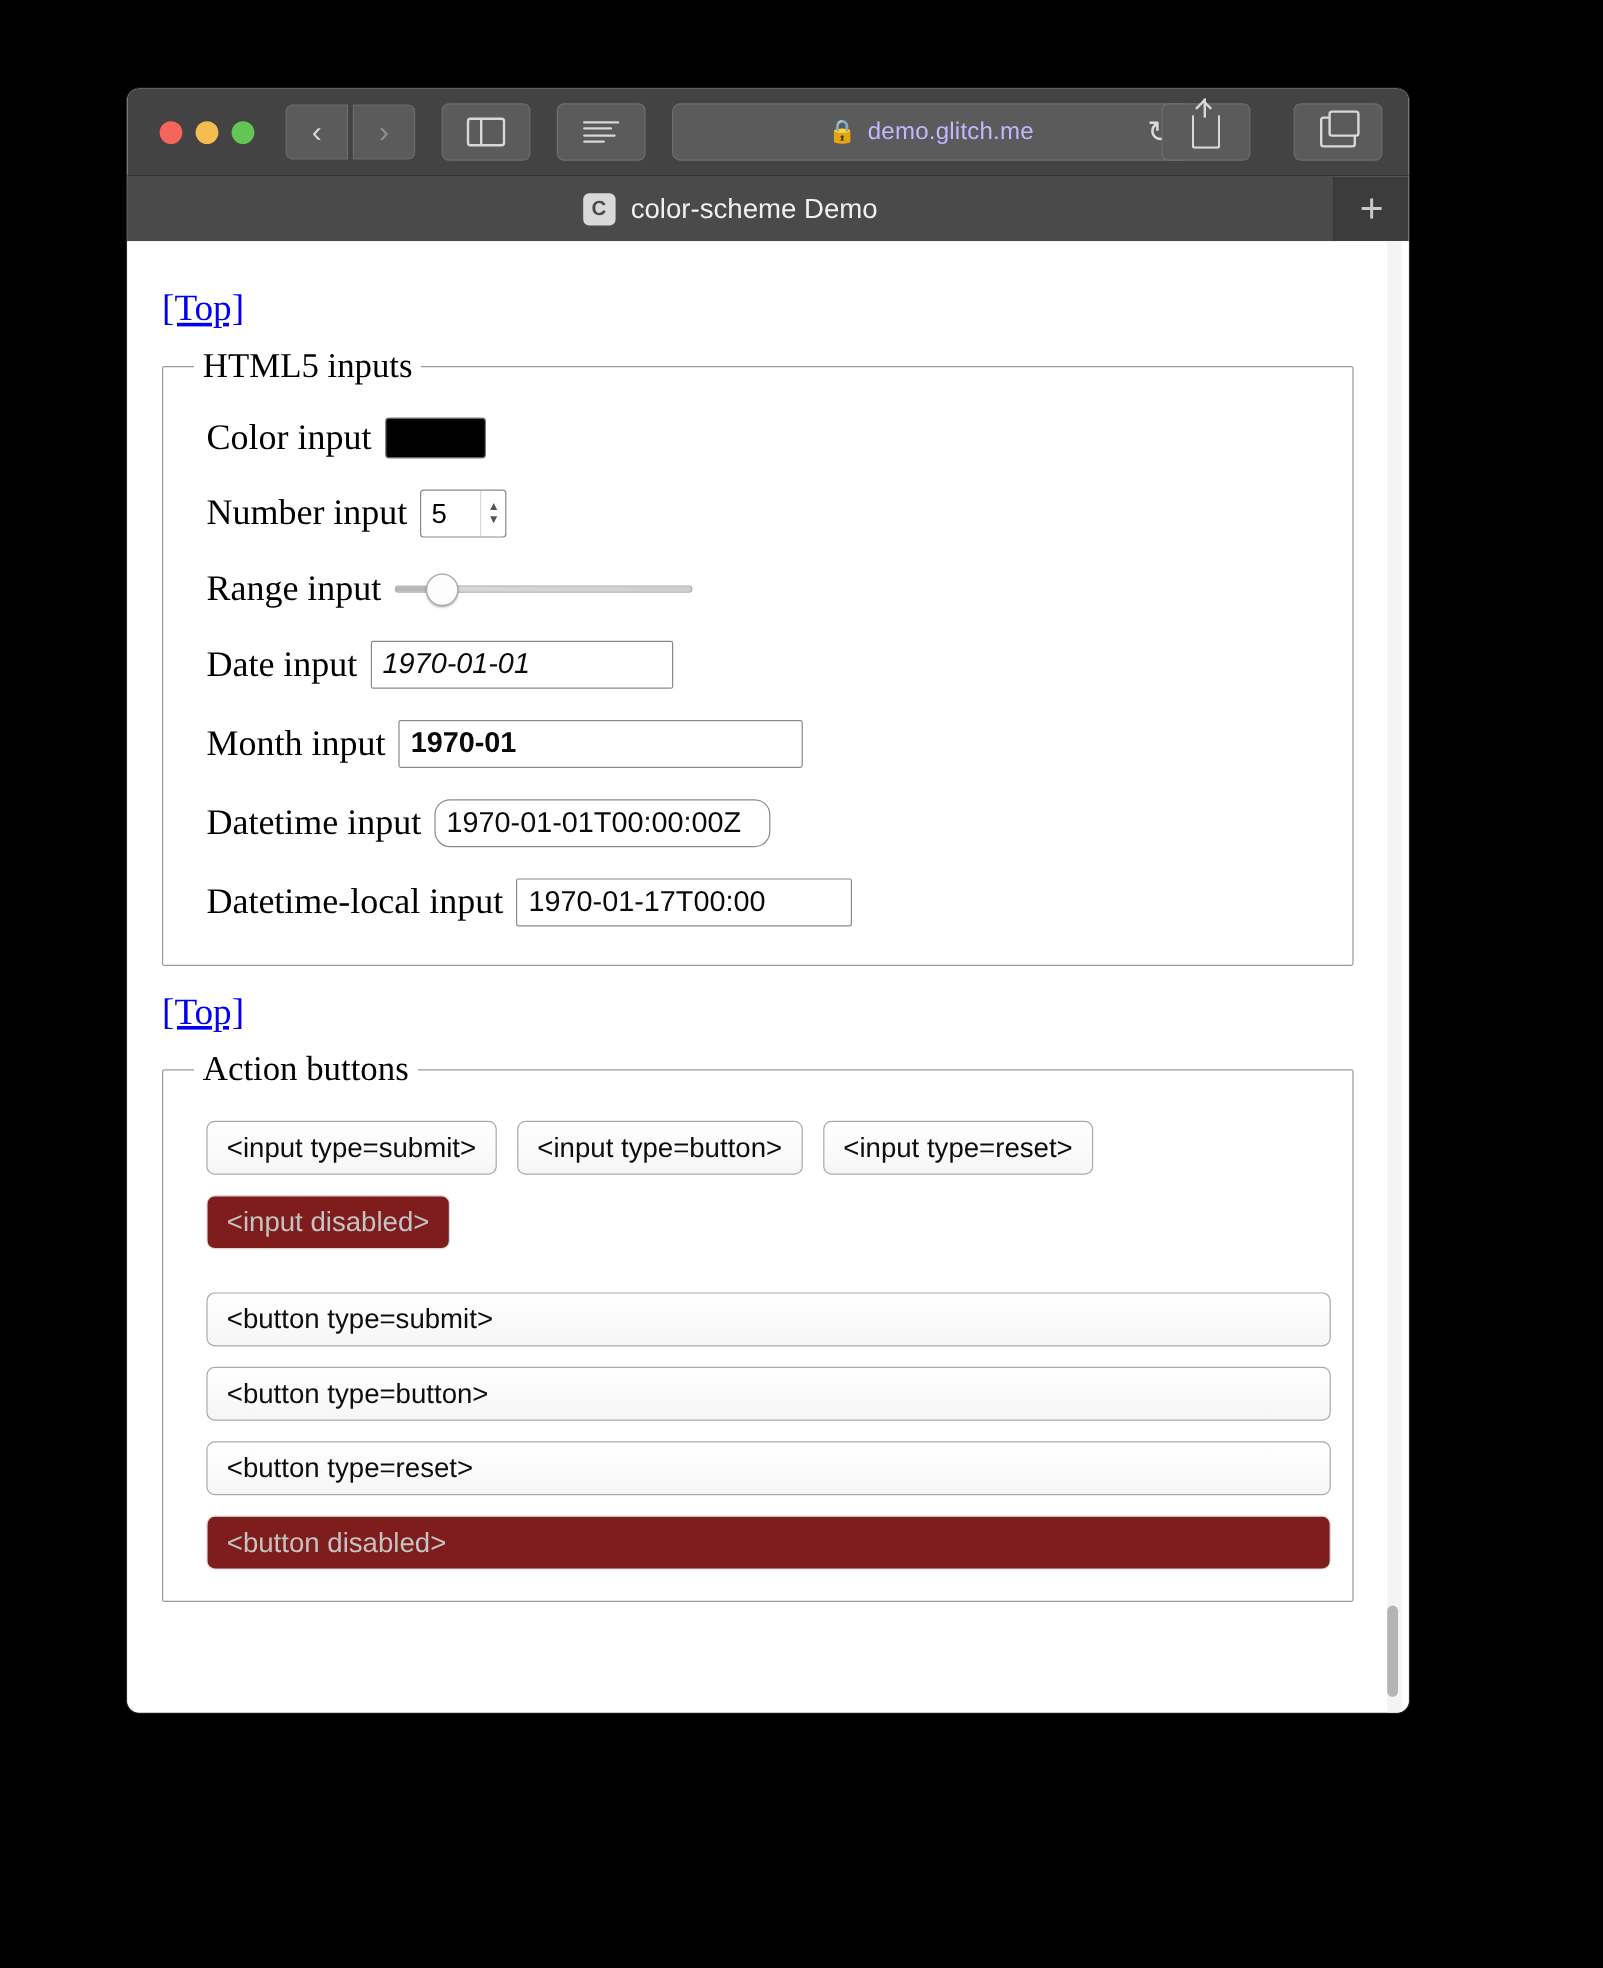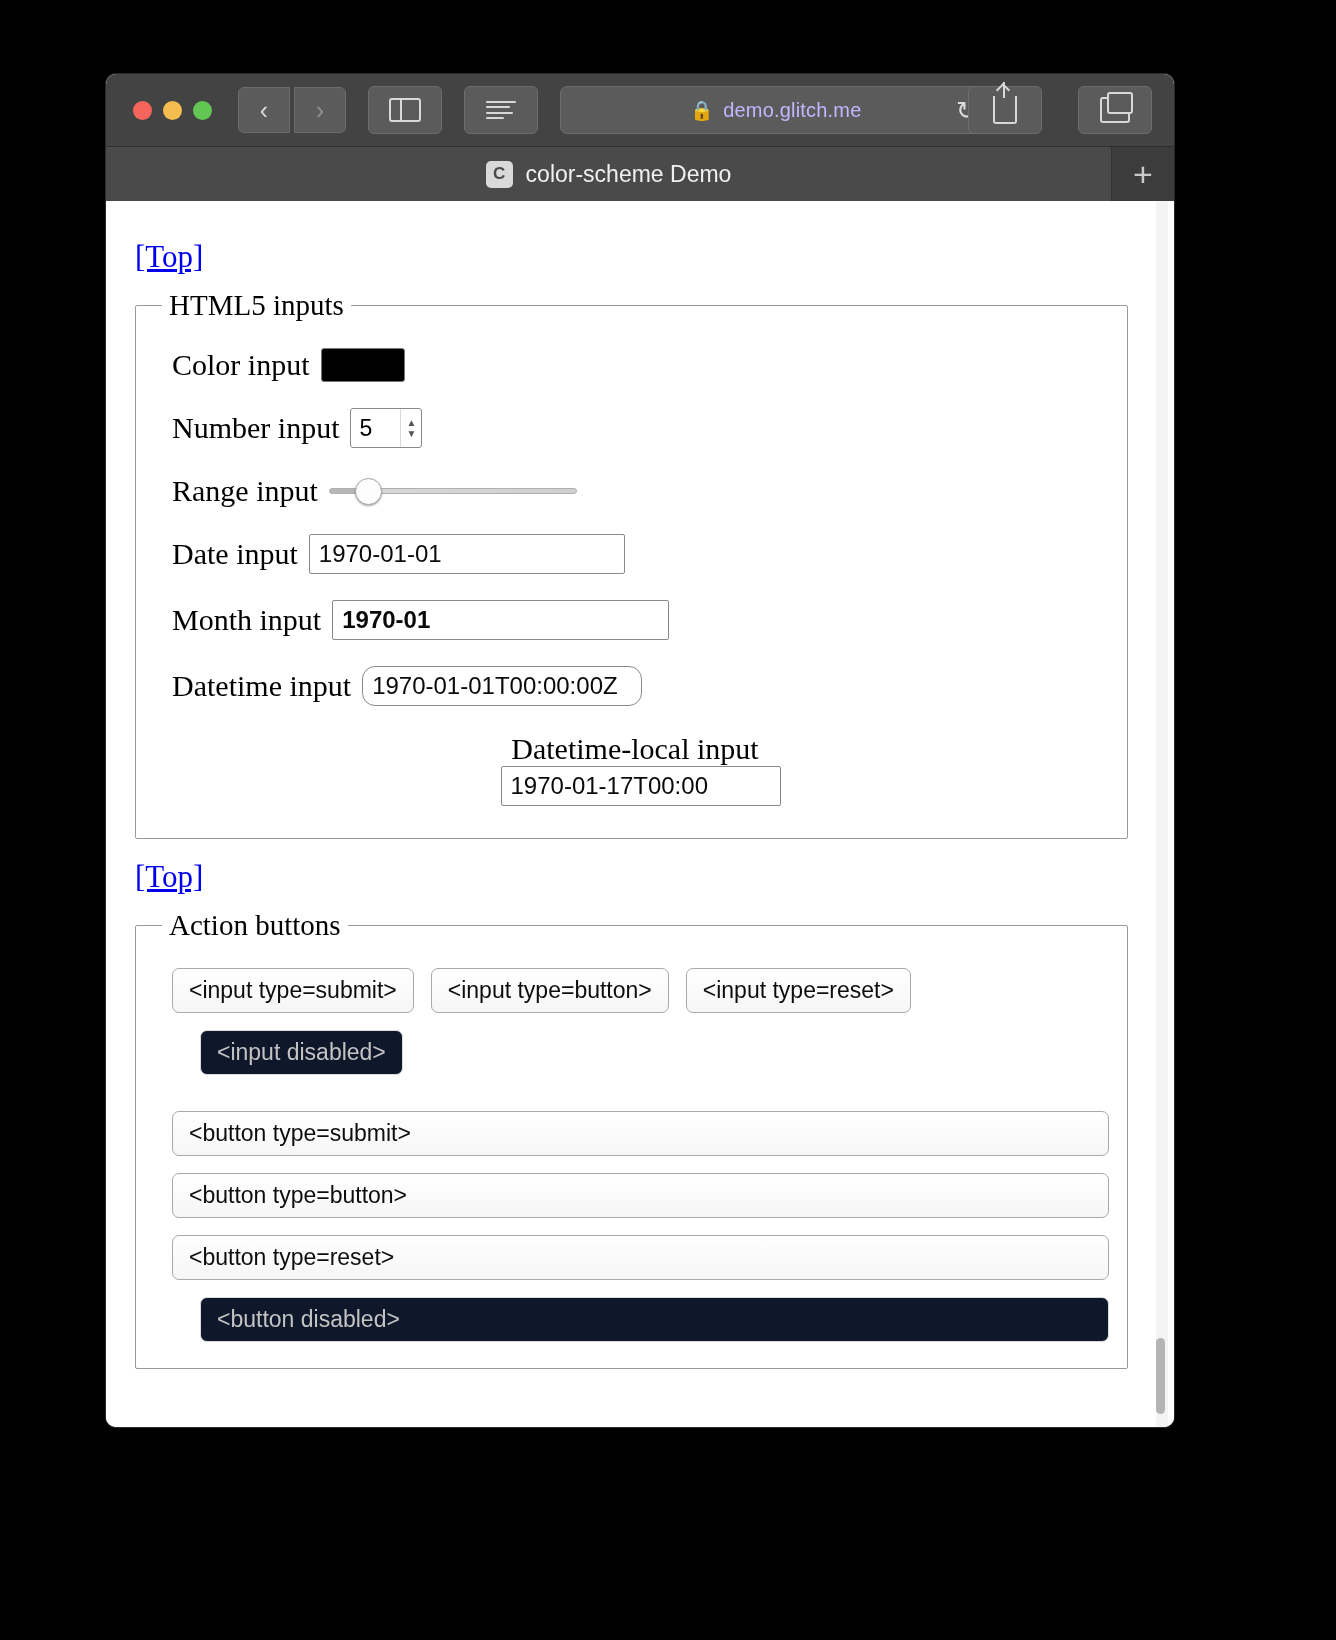--- a/index.html
+++ b/index.html
@@ -261,21 +261,21 @@
     font-family: "Liberation Serif", serif;
     font-size: 29px;
     padding: 0 7px;
   }
 
   .row {
     display: flex;
     align-items: center;
     margin: 0 0 26px 10px;
   }
-  .row:last-child { margin-bottom: 6px; flex-direction: column; }
+  .row:last-child { margin-bottom: 6px; }
   .row .lbl {
     font-family: "Liberation Serif", serif;
     font-size: 30px;
     margin-right: 11px;
     white-space: nowrap;
   }
 
   
   .color-input {
     width: 82px;
@@ -352,21 +352,21 @@
     border-radius: 2px;
     background: #fff;
     display: flex;
     align-items: center;
     padding: 0 9px;
     font-family: "Liberation Sans", sans-serif;
     font-size: 24px;
     color: #0a0a0a;
     box-sizing: border-box;
   }
-  .w-date { width: 316px; }
+  .w-date { width: 252px; font-style: italic; }
   .w-month { width: 337px; font-weight: bold; }
   .w-week { width: 280px; }
   .w-datetime { width: 280px; border-radius: 13px; }
   .w-datetimelocal { width: 280px; }
 
   
   .btnrow {
     display: flex;
     flex-wrap: wrap;
     gap: 17px;
@@ -379,22 +379,21 @@
     color: #0d0d0d;
     background: linear-gradient(to bottom, #ffffff, #f6f6f6);
     border: 1px solid #a9a9a9;
     border-radius: 7px;
     padding: 8px 16px;
     white-space: nowrap;
   }
   .btn.disabled {
     color: #c3c3c3;
     border-color: #dcdcdc;
-    background: #0f172a;
-    margin-left: 28px;
+    background: #7f1d1d;
   }
 
   
   .scrollbar {
     position: absolute;
     right: 6px;
     top: 0;
     width: 12px;
     height: 100%;
     background: #f4f4f4;

